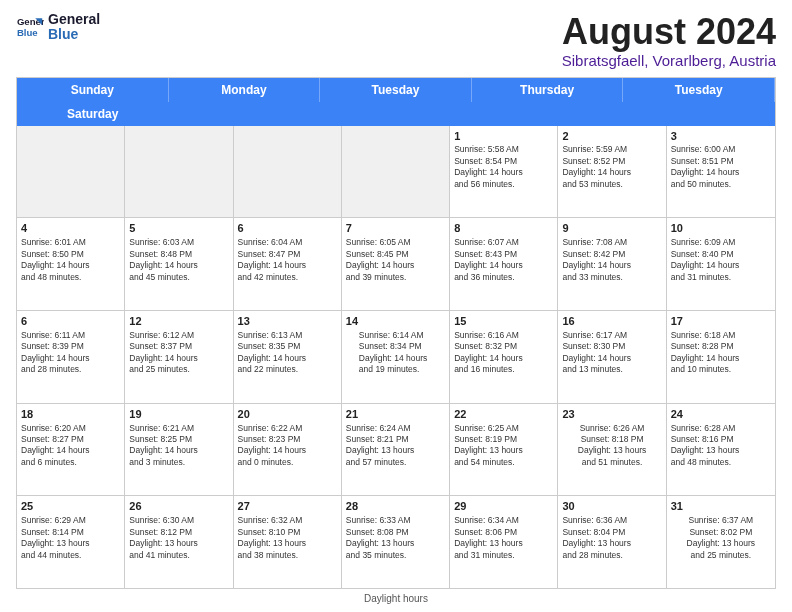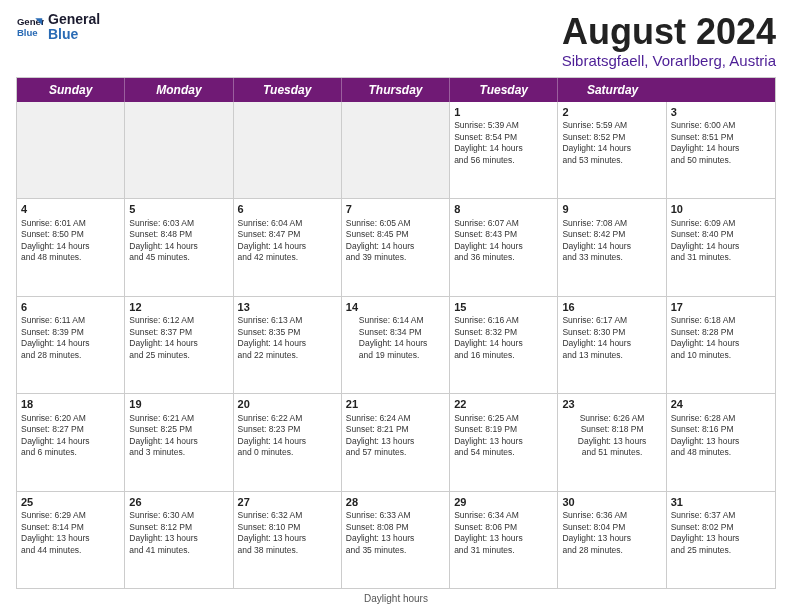--- a/index.html
+++ b/index.html
@@ -46,23 +46,22 @@
       color: #4c1d95;
     }
     .calendar {
       flex: 1;
       display: flex;
       flex-direction: column;
       border: 1px solid #ccc;
     }
     .cal-header {
       display: grid;
-      grid-template-columns: repeat(7, 1fr);
-      background: #701a75;
-      font-style: italic;
+      grid-template-columns: repeat(5, 1fr);
+      background: #3b82f6;
     }
     .cal-header-cell {
       color: #fff;
       font-size: 12px;
       font-weight: bold;
       text-align: center;
       padding: 5px 2px;
       border-right: 1px solid rgba(255,255,255,0.3);
     }
     .cal-header-cell:last-child { border-right: none; }
@@ -142,21 +141,21 @@
         <div class="cal-header-cell">Saturday</div>
       </div>
     <div class="cal-body">
     <div class="cal-row">
           <div class="cal-cell empty shaded"></div>
           <div class="cal-cell empty shaded"></div>
           <div class="cal-cell empty shaded"></div>
           <div class="cal-cell empty shaded"></div>
           <div class="cal-cell">
             <span class="day-num">1</span>
-            <div class="cell-text" style="white-space: pre-line;">Sunrise: 5:39 AM
+            <div class="cell-text" style="white-space: pre-line;">Sunrise: 5:58 AM
 Sunset: 8:54 PM
 Daylight: 14 hours
 and 56 minutes.</div>
           </div>
           <div class="cal-cell">
             <span class="day-num">2</span>
             <div class="cell-text" style="white-space: pre-line;">Sunrise: 5:59 AM
 Sunset: 8:52 PM
 Daylight: 14 hours
 and 53 minutes.</div>
@@ -360,21 +359,21 @@
           </div>
           <div class="cal-cell">
             <span class="day-num">30</span>
             <div class="cell-text" style="white-space: pre-line;">Sunrise: 6:36 AM
 Sunset: 8:04 PM
 Daylight: 13 hours
 and 28 minutes.</div>
           </div>
           <div class="cal-cell">
             <span class="day-num">31</span>
-            <div class="cell-text" style="white-space: pre-line;">Sunrise: 6:37 AM
+            <div class="cell-text" style="white-space: pre-line; text-align: center;">Sunrise: 6:37 AM
 Sunset: 8:02 PM
 Daylight: 13 hours
 and 25 minutes.</div>
           </div>
         </div>
       </div>
   </div>
 
   <div class="footer-note">Daylight hours</div>
 </div>

